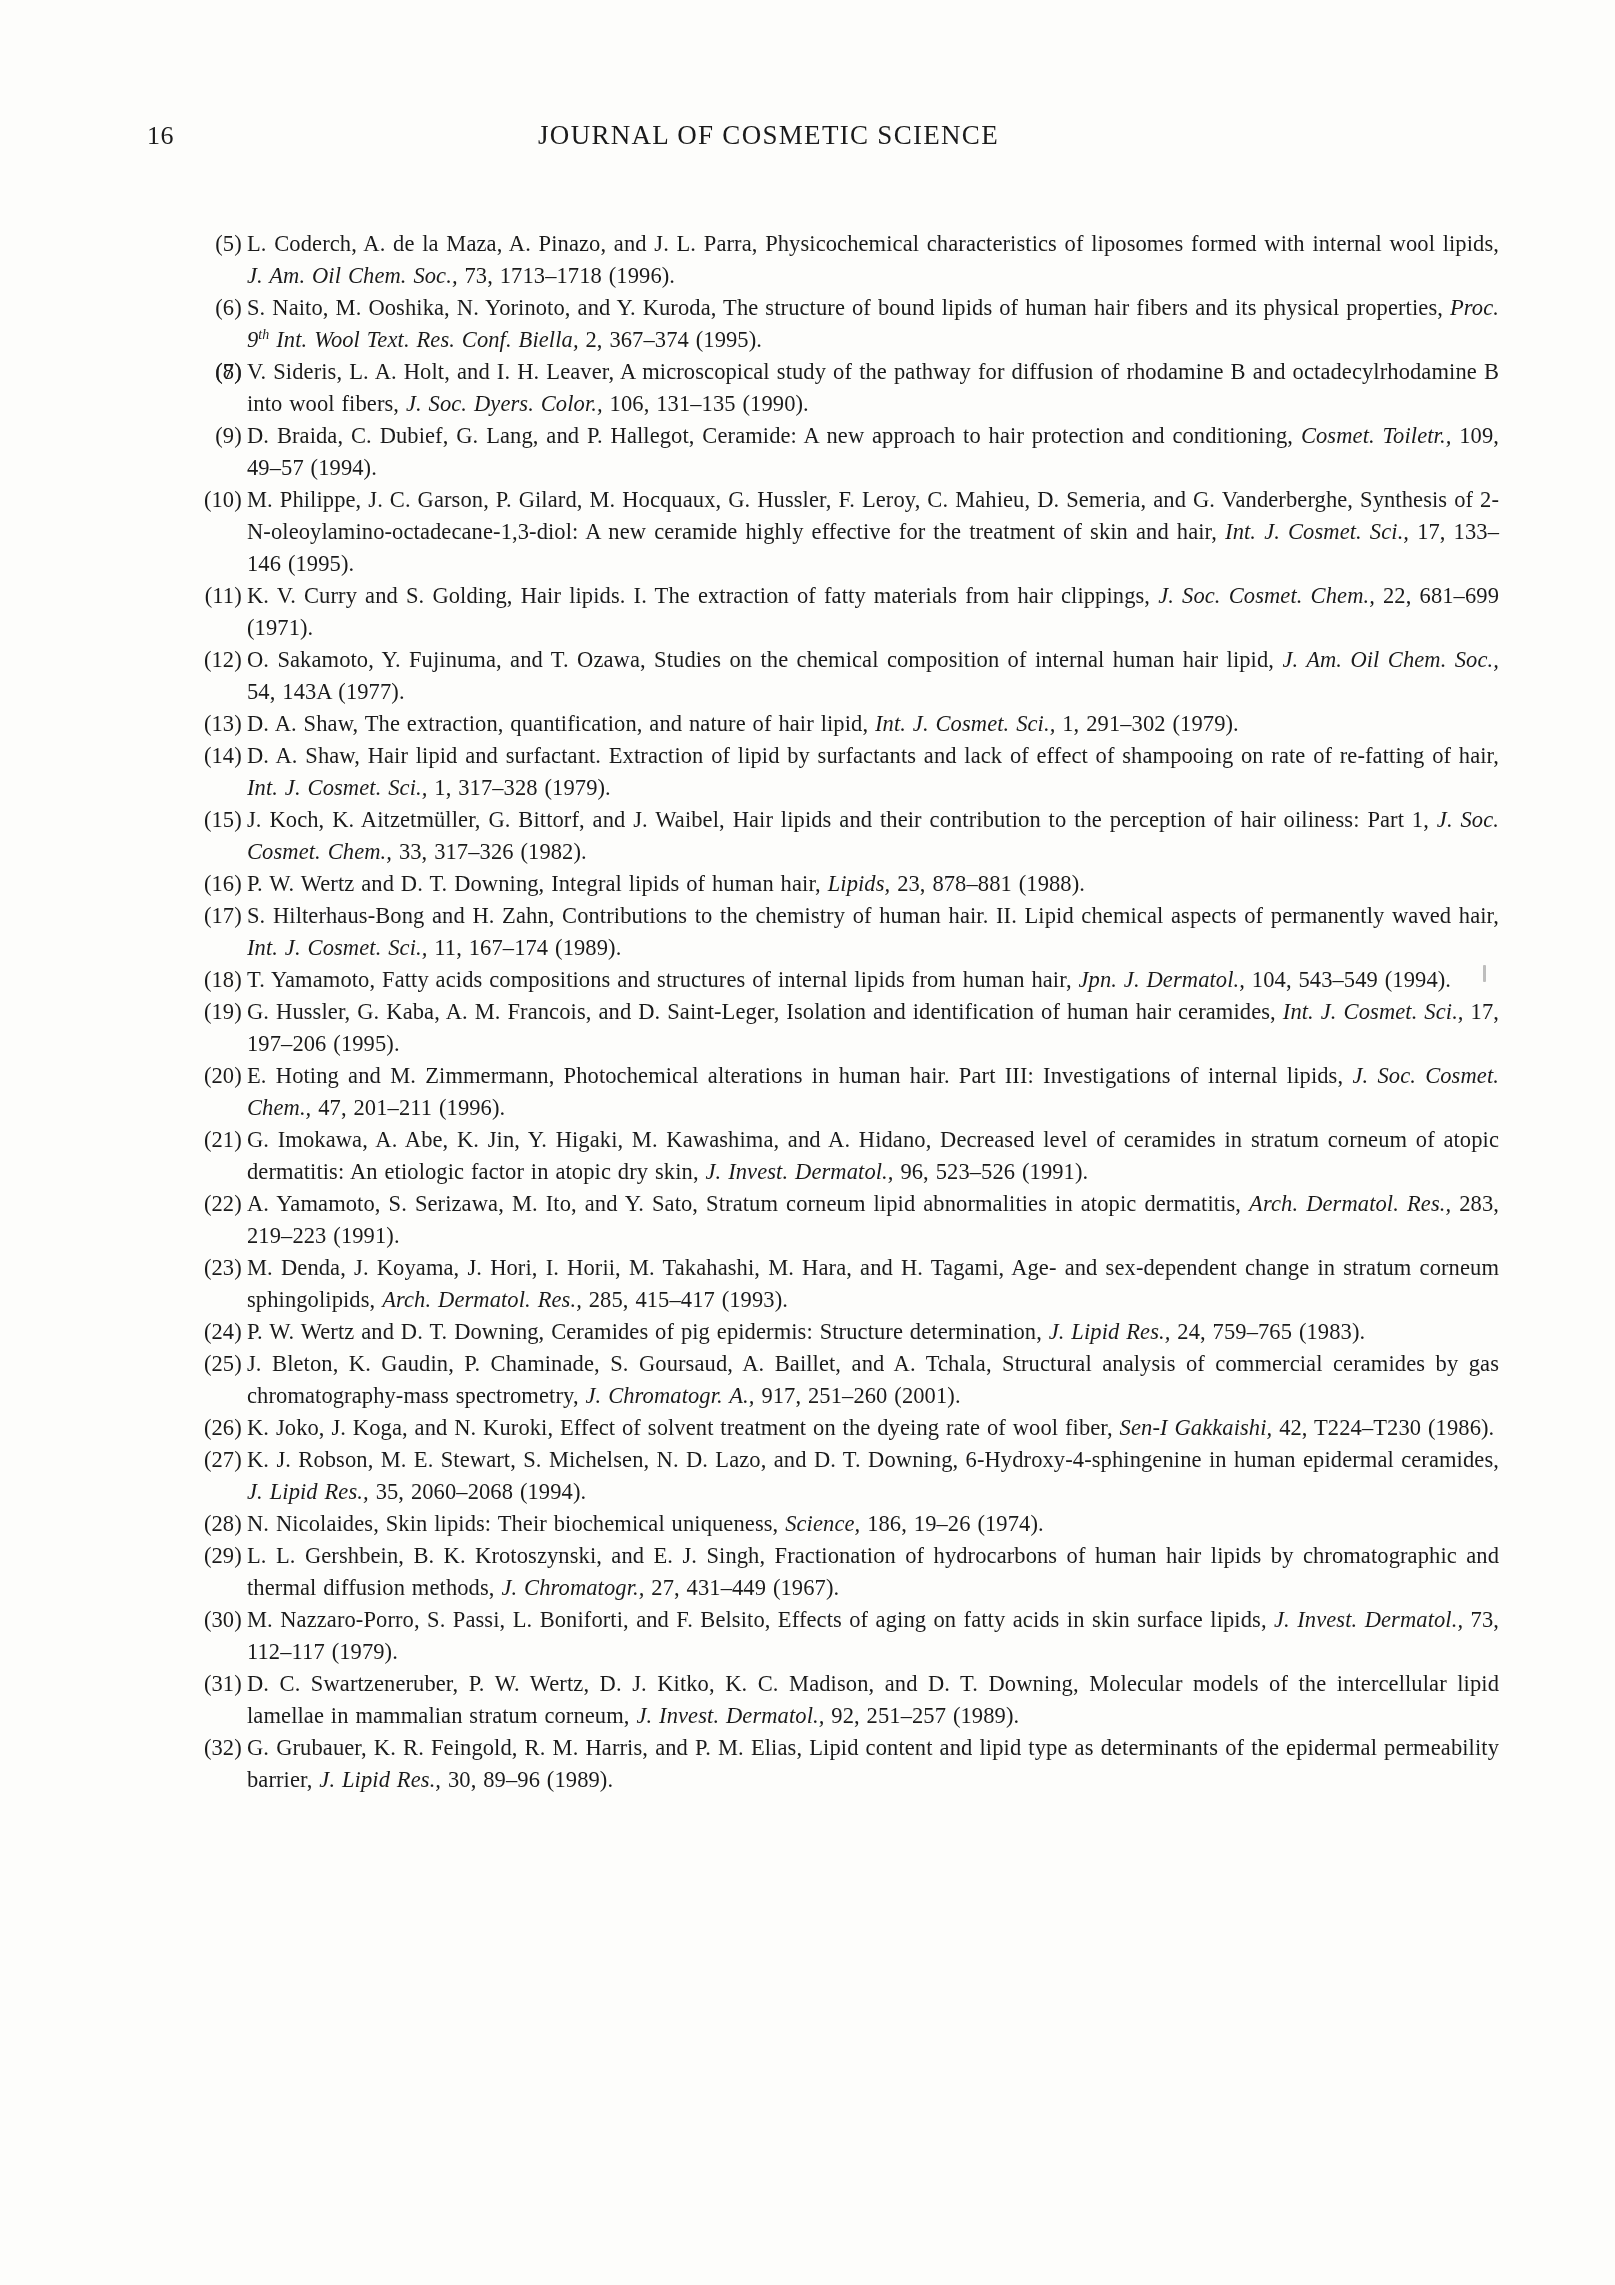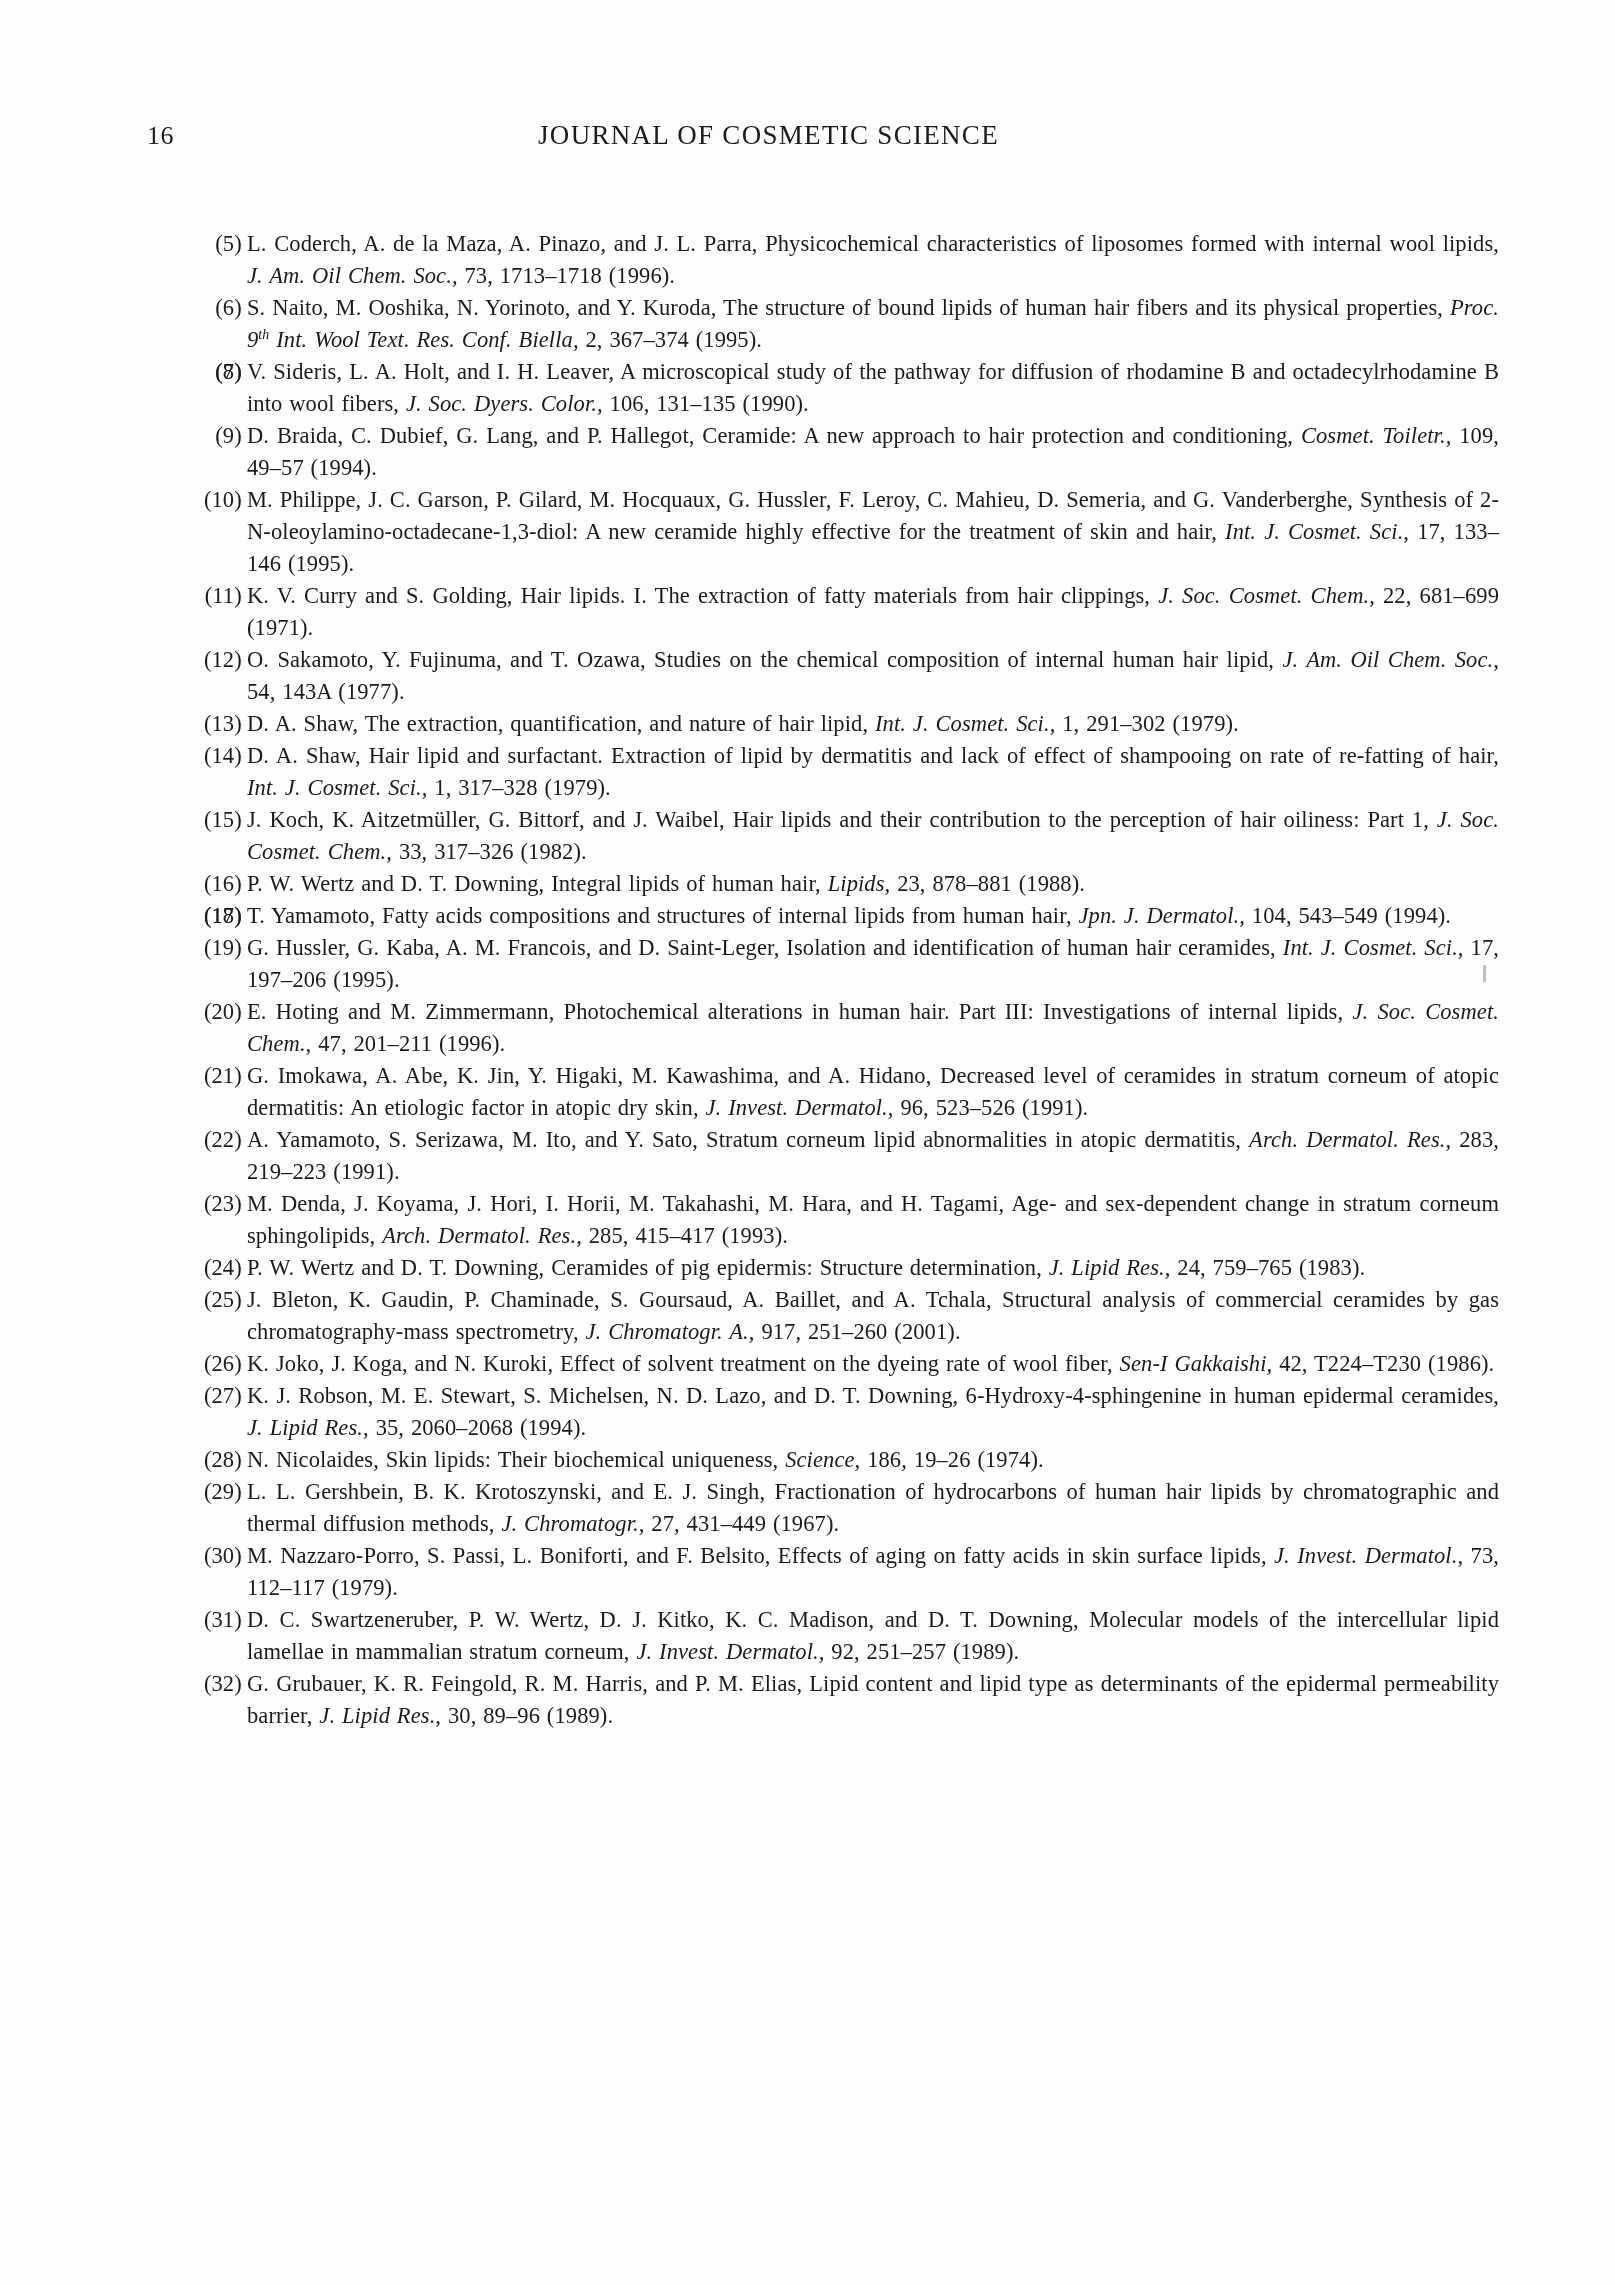--- a/index.html
+++ b/index.html
@@ -76,24 +76,24 @@
   <div class="refs">
       <div class="ref"><span class="num">(5)</span><span><span>L. Coderch, A. de la Maza, A. Pinazo, and J. L. Parra, Physicochemical characteristics of liposomes formed with internal wool lipids, </span><i>J. Am. Oil Chem. Soc., </i><b>73,</b><span> 1713–1718 (1996).</span></span></div>
       <div class="ref"><span class="num">(6)</span><span><span>S. Naito, M. Ooshika, N. Yorinoto, and Y. Kuroda, The structure of bound lipids of human hair fibers and its physical properties, </span><i>Proc. 9</i><sup class="it">th</sup><i> Int. Wool Text. Res. Conf. Biella, </i><b>2,</b><span> 367–374 (1995).</span></span></div>
       <div class="ref"><span class="num">(7)</span></div>
       <div class="ref"><span class="num">(8)</span><span><span>V. Sideris, L. A. Holt, and I. H. Leaver, A microscopical study of the pathway for diffusion of rhodamine B and octadecylrhodamine B into wool fibers, </span><i>J. Soc. Dyers. Color., </i><b>106,</b><span> 131–135 (1990).</span></span></div>
       <div class="ref"><span class="num">(9)</span><span><span>D. Braida, C. Dubief, G. Lang, and P. Hallegot, Ceramide: A new approach to hair protection and conditioning, </span><i>Cosmet. Toiletr., </i><b>109,</b><span> 49–57 (1994).</span></span></div>
       <div class="ref"><span class="num">(10)</span><span><span>M. Philippe, J. C. Garson, P. Gilard, M. Hocquaux, G. Hussler, F. Leroy, C. Mahieu, D. Semeria, and G. Vanderberghe, Synthesis of 2-N-oleoylamino-octadecane-1,3-diol: A new ceramide highly effective for the treatment of skin and hair, </span><i>Int. J. Cosmet. Sci., </i><b>17,</b><span> 133–146 (1995).</span></span></div>
       <div class="ref"><span class="num">(11)</span><span><span>K. V. Curry and S. Golding, Hair lipids. I. The extraction of fatty materials from hair clippings, </span><i>J. Soc. Cosmet. Chem., </i><b>22,</b><span> 681–699 (1971).</span></span></div>
       <div class="ref"><span class="num">(12)</span><span><span>O. Sakamoto, Y. Fujinuma, and T. Ozawa, Studies on the chemical composition of internal human hair lipid, </span><i>J. Am. Oil Chem. Soc., </i><b>54,</b><span> 143A (1977).</span></span></div>
       <div class="ref"><span class="num">(13)</span><span><span>D. A. Shaw, The extraction, quantification, and nature of hair lipid, </span><i>Int. J. Cosmet. Sci., </i><b>1,</b><span> 291–302 (1979).</span></span></div>
-      <div class="ref"><span class="num">(14)</span><span><span>D. A. Shaw, Hair lipid and surfactant. Extraction of lipid by dermatitis and lack of effect of shampooing on rate of re-fatting of hair, </span><i>Int. J. Cosmet. Sci., </i><b>1,</b><span> 317–328 (1979).</span></span></div>
+      <div class="ref"><span class="num">(14)</span><span><span>D. A. Shaw, Hair lipid and surfactant. Extraction of lipid by surfactants and lack of effect of shampooing on rate of re-fatting of hair, </span><i>Int. J. Cosmet. Sci., </i><b>1,</b><span> 317–328 (1979).</span></span></div>
       <div class="ref"><span class="num">(15)</span><span><span>J. Koch, K. Aitzetmüller, G. Bittorf, and J. Waibel, Hair lipids and their contribution to the perception of hair oiliness: Part 1, </span><i>J. Soc. Cosmet. Chem., </i><b>33,</b><span> 317–326 (1982).</span></span></div>
       <div class="ref"><span class="num">(16)</span><span><span>P. W. Wertz and D. T. Downing, Integral lipids of human hair, </span><i>Lipids, </i><b>23,</b><span> 878–881 (1988).</span></span></div>
-      <div class="ref"><span class="num">(17)</span></div>
+      <div class="ref"><span class="num">(17)</span><span><span>S. Hilterhaus-Bong and H. Zahn, Contributions to the chemistry of human hair. II. Lipid chemical aspects of permanently waved hair, </span><i>Int. J. Cosmet. Sci., </i><b>11,</b><span> 167–174 (1989).</span></span></div>
       <div class="ref"><span class="num">(18)</span><span><span>T. Yamamoto, Fatty acids compositions and structures of internal lipids from human hair, </span><i>Jpn. J. Dermatol., </i><b>104,</b><span> 543–549 (1994).</span></span></div>
       <div class="ref"><span class="num">(19)</span><span><span>G. Hussler, G. Kaba, A. M. Francois, and D. Saint-Leger, Isolation and identification of human hair ceramides, </span><i>Int. J. Cosmet. Sci., </i><b>17,</b><span> 197–206 (1995).</span></span></div>
       <div class="ref"><span class="num">(20)</span><span><span>E. Hoting and M. Zimmermann, Photochemical alterations in human hair. Part III: Investigations of internal lipids, </span><i>J. Soc. Cosmet. Chem., </i><b>47,</b><span> 201–211 (1996).</span></span></div>
       <div class="ref"><span class="num">(21)</span><span><span>G. Imokawa, A. Abe, K. Jin, Y. Higaki, M. Kawashima, and A. Hidano, Decreased level of ceramides in stratum corneum of atopic dermatitis: An etiologic factor in atopic dry skin, </span><i>J. Invest. Dermatol., </i><b>96,</b><span> 523–526 (1991).</span></span></div>
       <div class="ref"><span class="num">(22)</span><span><span>A. Yamamoto, S. Serizawa, M. Ito, and Y. Sato, Stratum corneum lipid abnormalities in atopic dermatitis, </span><i>Arch. Dermatol. Res., </i><b>283,</b><span> 219–223 (1991).</span></span></div>
       <div class="ref"><span class="num">(23)</span><span><span>M. Denda, J. Koyama, J. Hori, I. Horii, M. Takahashi, M. Hara, and H. Tagami, Age- and sex-dependent change in stratum corneum sphingolipids, </span><i>Arch. Dermatol. Res., </i><b>285,</b><span> 415–417 (1993).</span></span></div>
       <div class="ref"><span class="num">(24)</span><span><span>P. W. Wertz and D. T. Downing, Ceramides of pig epidermis: Structure determination, </span><i>J. Lipid Res., </i><b>24,</b><span> 759–765 (1983).</span></span></div>
       <div class="ref"><span class="num">(25)</span><span><span>J. Bleton, K. Gaudin, P. Chaminade, S. Goursaud, A. Baillet, and A. Tchala, Structural analysis of commercial ceramides by gas chromatography-mass spectrometry, </span><i>J. Chromatogr. A., </i><b>917,</b><span> 251–260 (2001).</span></span></div>
       <div class="ref"><span class="num">(26)</span><span><span>K. Joko, J. Koga, and N. Kuroki, Effect of solvent treatment on the dyeing rate of wool fiber, </span><i>Sen-I Gakkaishi, </i><b>42,</b><span> T224–T230 (1986).</span></span></div>
       <div class="ref"><span class="num">(27)</span><span><span>K. J. Robson, M. E. Stewart, S. Michelsen, N. D. Lazo, and D. T. Downing, 6-Hydroxy-4-sphingenine in human epidermal ceramides, </span><i>J. Lipid Res., </i><b>35,</b><span> 2060–2068 (1994).</span></span></div>

